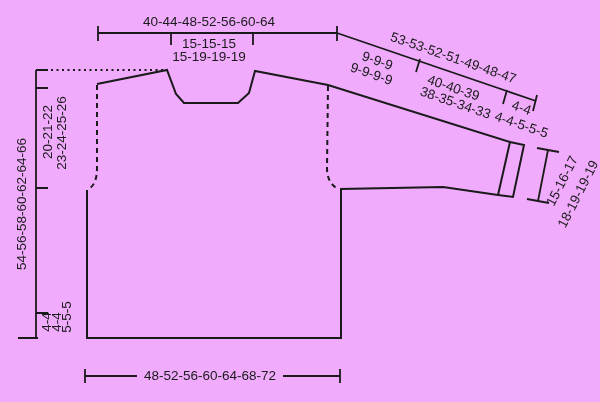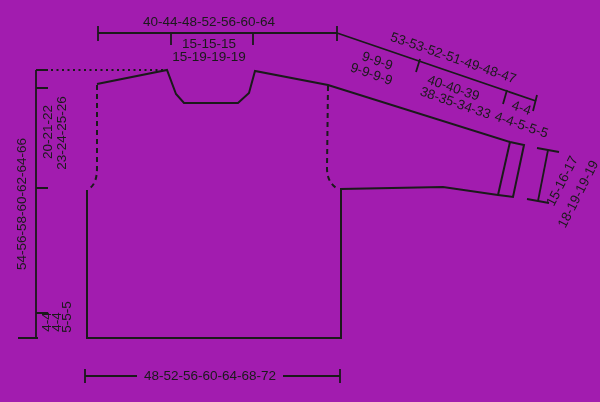--- a/index.html
+++ b/index.html
@@ -1,19 +1,19 @@
 <!DOCTYPE html>
 <html><head>
 <meta charset="utf-8">
 <style>
   html,body{margin:0;padding:0;background:#ffffff;}
   .stage{
     position:relative;
     width:600px;height:402px;
-    background:#a21caf;
+    background:#f0abfc;
     font-family:"Liberation Sans", sans-serif;
     overflow:hidden;
   }
   svg{display:block;}
   .outline{fill:none;stroke:#1a1a1a;stroke-width:2;stroke-linejoin:miter;stroke-linecap:butt;}
   .dashed{fill:none;stroke:#1a1a1a;stroke-width:2;stroke-dasharray:5 4;}
   .dotted{fill:none;stroke:#1a1a1a;stroke-width:2;stroke-dasharray:2 3.5;}
   .measure{fill:none;stroke:#1a1a1a;stroke-width:1.8;stroke-linecap:butt;}
   text{
     font-family:"Liberation Sans", sans-serif;

